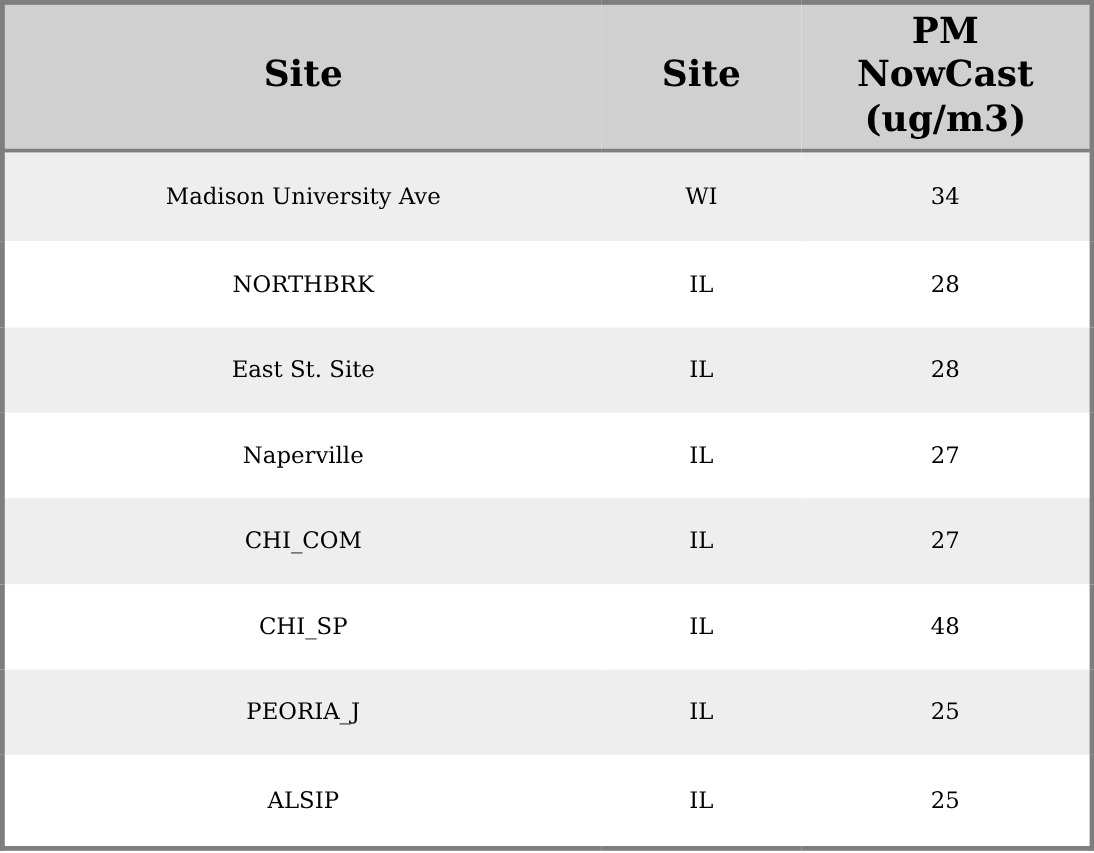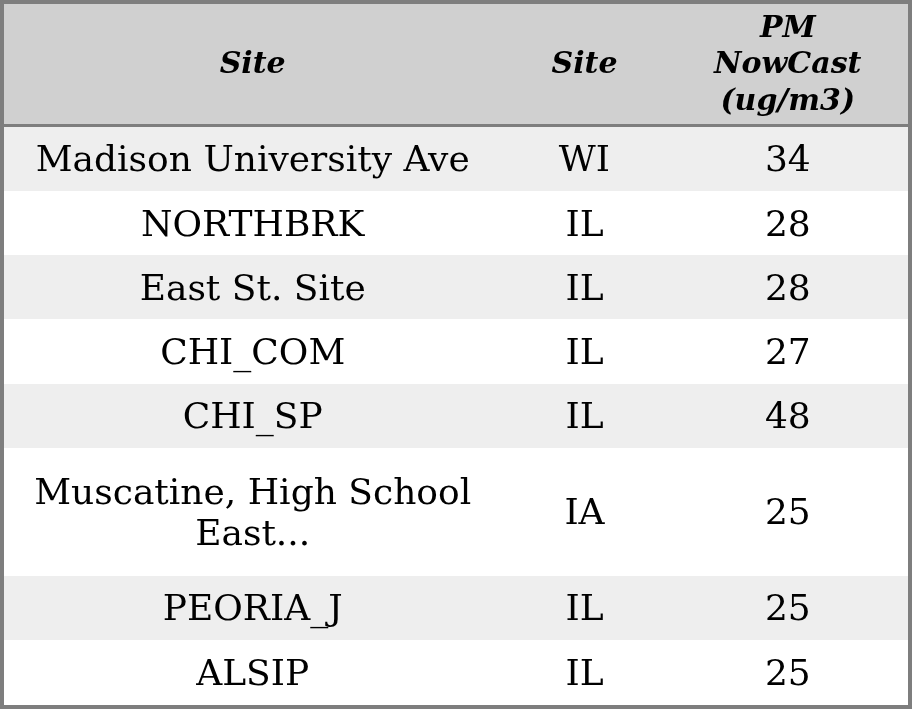--- a/index.html
+++ b/index.html
@@ -25,24 +25,23 @@
   th {
     background: #d0d0d0;
     border-bottom: 3px solid #7e7e7e;
     font-weight: bold;
     font-size: 30px;
     line-height: 1.22;
     text-align: center;
     vertical-align: middle;
     white-space: pre-line;
     padding: 0;
-    font-style: italic;
   }
   td {
-    font-size: 36px;
+    font-size: 19px;
     text-align: center;
     vertical-align: middle;
     padding: 0;
   }
   tbody tr:nth-child(odd) td { background: #eeeeee; }
   tbody tr:nth-child(even) td { background: #ffffff; }
   col.c-site  { width: 55%; }
   col.c-state { width: 18.3%; }
   col.c-pm    { width: 26.7%; }
 </style>
@@ -74,33 +73,33 @@
       <td>NORTHBRK</td>
       <td>IL</td>
       <td>28</td>
     </tr>
     <tr>
       <td>East St. Site</td>
       <td>IL</td>
       <td>28</td>
     </tr>
     <tr>
+      <td>Naperville</td>
+      <td>IL</td>
+      <td>27</td>
+    </tr>
+    <tr>
       <td>CHI_COM</td>
       <td>IL</td>
       <td>27</td>
     </tr>
     <tr>
       <td>CHI_SP</td>
       <td>IL</td>
       <td>48</td>
-    </tr>
-    <tr>
-      <td>Muscatine, High School East...</td>
-      <td>IA</td>
-      <td>25</td>
     </tr>
     <tr>
       <td>PEORIA_J</td>
       <td>IL</td>
       <td>25</td>
     </tr>
     <tr>
       <td>ALSIP</td>
       <td>IL</td>
       <td>25</td>

